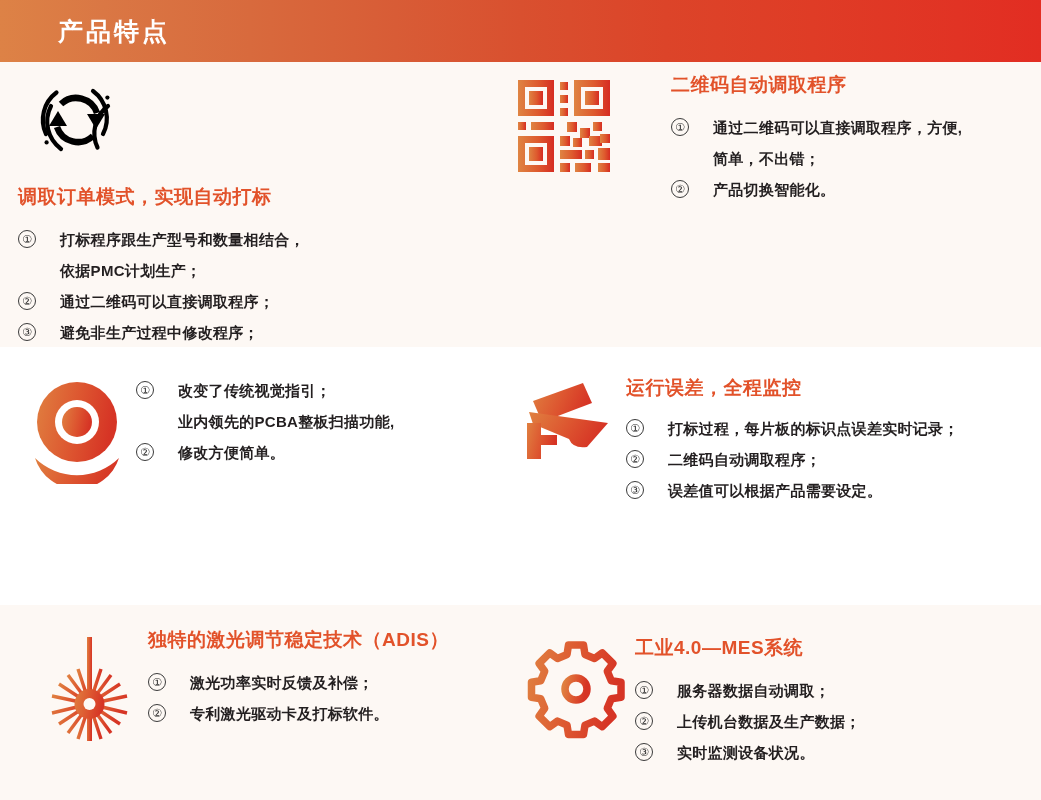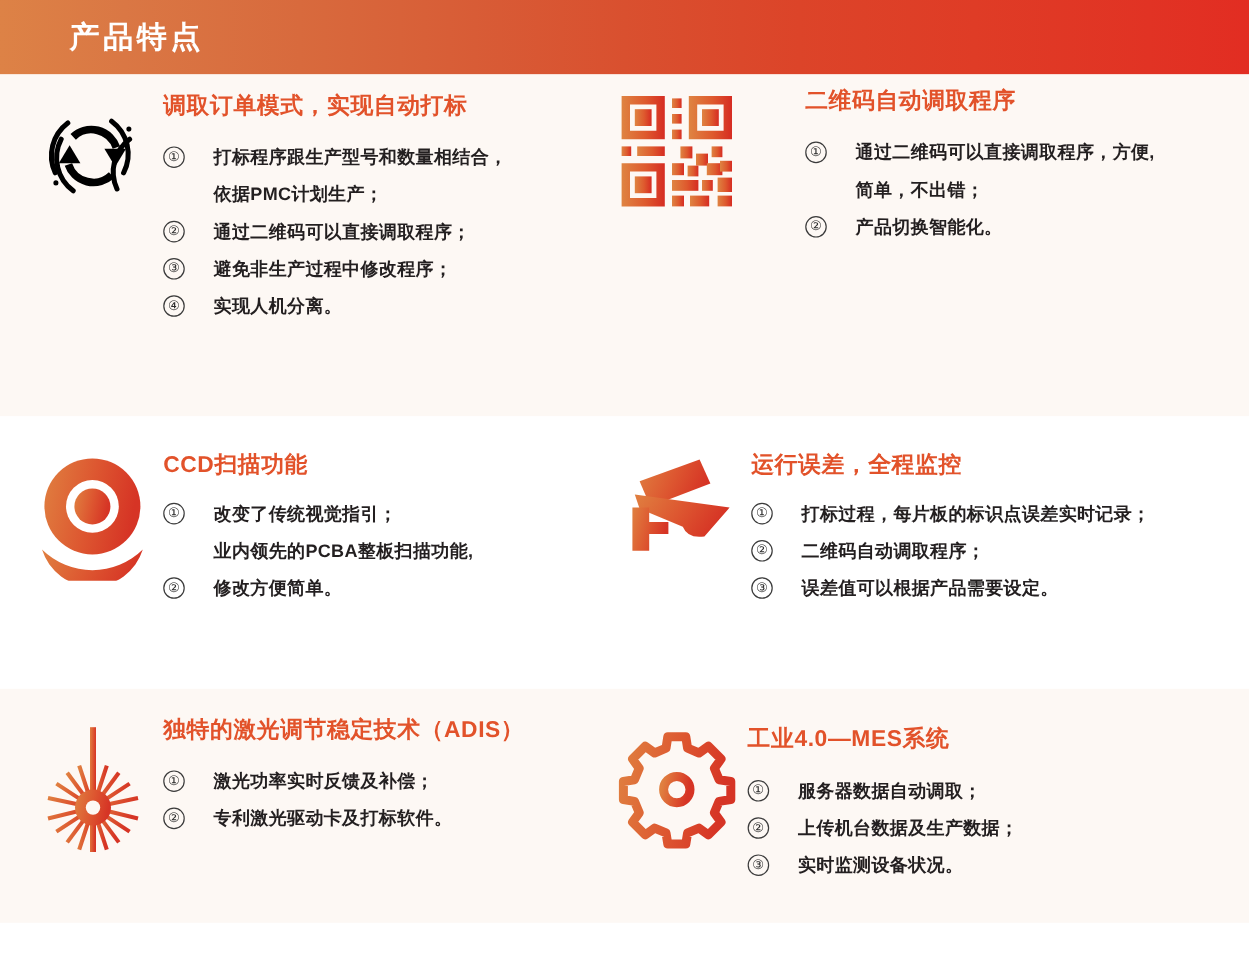--- a/index.html
+++ b/index.html
@@ -45,21 +45,21 @@
   .section {
     position: absolute;
     left: 0;
     width: 1041px;
   }
   .section.tint { background: #fdf8f4; }
   .section.plain { background: #ffffff; }
 
   #section-1 { top: 62px;  height: 285px; }
   #section-2 { top: 347px; height: 258px; }
-  #section-3 { top: 574px; height: 195px; }
+  #section-3 { top: 605px; height: 195px; padding-left: 12px; }
 
   .row {
     position: relative;
     width: 1041px;
     height: 100%;
   }
 
   .feature {
     position: absolute;
     display: flex;
@@ -110,21 +110,21 @@
     border-radius: 50%;
     font-size: 11px;
     line-height: 16px;
     text-align: center;
     font-weight: 500;
     color: #2b2b2b;
   }
   ol.bullets li .txt { display: block; }
 
   
-  #feature-order    { left: 18px;  top: 14px;  width: 470px; }
+  #feature-order    { left: 18px;  top: 4px;  width: 470px; flex-direction: column; }
   #feature-qrcode   { left: 505px; top: 10px;  width: 520px; gap: 48px; }
   #feature-ccd      { left: 18px;  top: 28px;  width: 470px; }
   #feature-camera   { left: 508px; top: 28px;  width: 520px; }
   #feature-adis     { left: 18px;  top: 22px;  width: 470px; }
   #feature-mes      { left: 505px; top: 30px;  width: 520px; }
 
   #feature-ccd .feature-title,
   #feature-camera .feature-title { margin-bottom: 12px; }
 
   svg { display: block; }
@@ -254,21 +254,20 @@
                 <stop offset="100%" stop-color="#d63425"></stop>
               </linearGradient>
             </defs>
             <circle cx="50" cy="43" r="40" fill="url(#camg)"></circle>
             <circle cx="50" cy="43" r="22" fill="#ffffff"></circle>
             <circle cx="50" cy="43" r="15" fill="url(#camg)"></circle>
             <path d="M8 79 A44 44 0 0 0 92 79 A60 60 0 0 1 8 79 z" fill="url(#camg)"></path>
           </svg>
         </div>
         <div class="text-box">
-          <div class="feature-title">CCD扫描功能</div>
           <ol class="bullets">
             <li>
               <span class="num">①</span>
               <span class="txt l2">改变了传统视觉指引；</span>
               <span class="txt">业内领先的PCBA整板扫描功能,</span>
             </li>
             <li>
               <span class="num">②</span>
               <span class="txt l2">修改方便简单。</span>
             </li>

